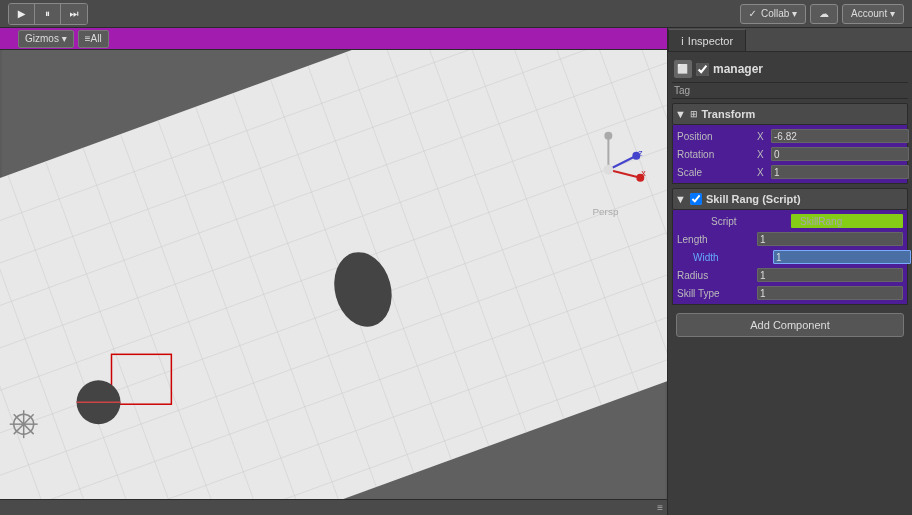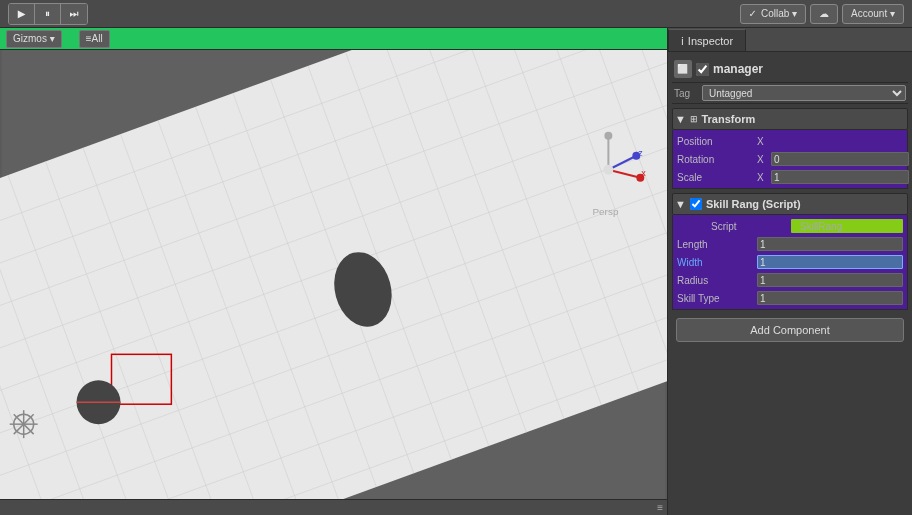--- a/index.html
+++ b/index.html
@@ -73,25 +73,25 @@
     #scene-view {
       flex: 1;
       position: relative;
       background: #5a5a5a;
       overflow: hidden;
     }
 
     
     #scene-toolbar {
       height: 22px;
-      background: #22c55e;
-      display: flex;
-      align-items: center;
-      padding: 0 6px;
-      gap: 17px;
+      background: #a21caf;
+      display: flex;
+      align-items: center;
+      padding: 0 18px;
+      gap: 4px;
       border-bottom: 1px solid #2a2a2a;
     }
     .scene-toolbar-btn {
       height: 18px;
       background: #5a5a5a;
       border: 1px solid #777;
       border-radius: 2px;
       padding: 0 6px;
       cursor: pointer;
       color: #ddd;
@@ -268,20 +268,21 @@
       font-size: 10px;
       padding: 0 2px;
       border-radius: 1px;
     }
     .field-input.selected {
       background: #4a6fa5;
       border-color: #7aabff;
     }
     .field-label.blue {
       color: #6af;
+      margin-left: 16px;
     }
 
     
     .script-row {
       display: flex;
       align-items: center;
       padding: 2px 4px;
       height: 18px;
     }
     .script-label {
@@ -464,35 +465,33 @@
       <div class="obj-header">
         <div class="obj-icon">
           <span style="font-size:9px;">⬜</span>
         </div>
         <input type="checkbox" class="obj-checkbox" checked="" style="">
         <span class="obj-name">manager</span>
       </div>
 
       <div class="tag-row">
         <span class="tag-label">Tag</span>
-        <select class="tag-select">
-          <option>Untagged</option>
-        </select>
       </div>
 
       <div class="component-header">
         <span>▼</span>
         <span style="font-size:9px;">⊞</span>
         <span class="component-title">Transform</span>
       </div>
       <div class="component-fields">
 
         <div class="field-row">
           <span class="field-label">Position</span>
           <span class="field-axis">X</span>
+          <input type="text" class="field-input" value="-6.82" style="">
         </div>
 
         <div class="field-row">
           <span class="field-label">Rotation</span>
           <span class="field-axis">X</span>
           <input type="text" class="field-input" value="0" style="">
         </div>
 
         <div class="field-row">
           <span class="field-label">Scale</span>

